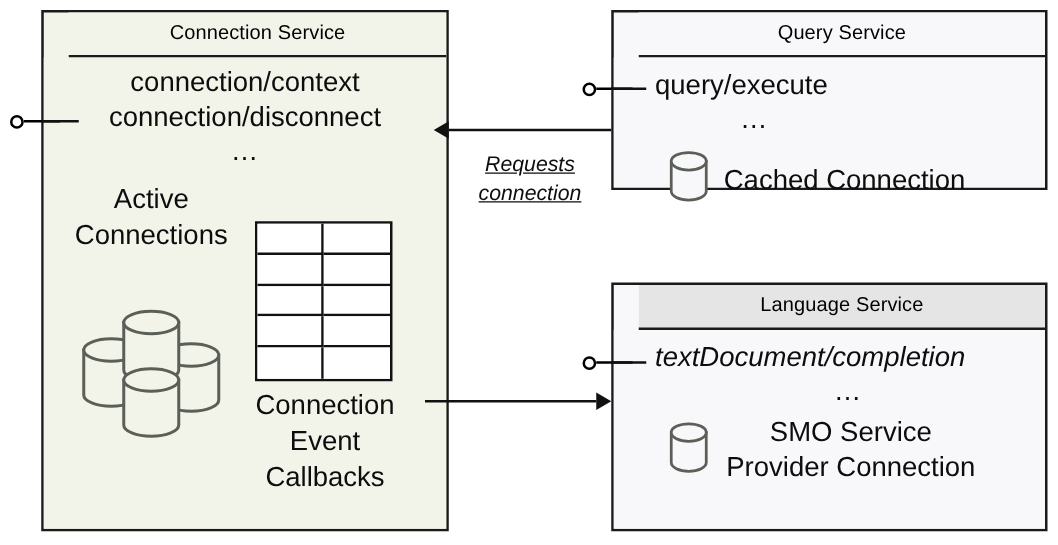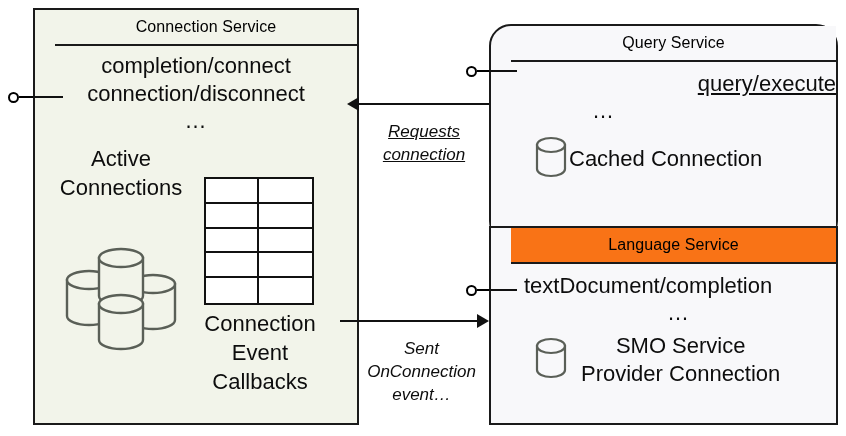--- a/index.html
+++ b/index.html
@@ -57,42 +57,41 @@
   #connection-service .comp-header {
     height: 36px;
     background: #f2f4ea;
   }
   #connection-service .comp-body {
     background: #f2f4ea;
   }
 
   #query-service {
     left: 489px;
-    top: 24px;
+    top: 8px;
     width: 349px;
-    height: 219px;
+    height: 144px;
     background: #f8f8fa;
-    border-radius: 22px;
   }
   #query-service .comp-header {
     height: 36px;
     background: #f8f8fa;
   }
   #query-service .comp-body { background: #f8f8fa; }
 
   #language-service {
     left: 489px;
     top: 226px;
     width: 349px;
     height: 199px;
     background: #f8f8fa;
   }
   #language-service .comp-header {
     height: 36px;
-    background: #f97316;
+    background: #e5e5e5;
   }
   #language-service .comp-body { background: #f8f8fa; }
 
   
   .endpoint-list {
     position: absolute;
     left: 0;
     right: 0;
     text-align: center;
     font-size: 22px;
@@ -201,21 +200,21 @@
 </head>
 <body>
 
 <div id="canvas">
 
   <div class="component" id="connection-service">
     <div class="comp-header">Connection Service</div>
     <div class="comp-body">
 
       <div class="endpoint-list" style="top:6px;">
-        <div class="endpoint-line">completion/connect</div>
+        <div class="endpoint-line">connection/context</div>
         <div class="endpoint-line">connection/disconnect</div>
         <div class="ellipsis-line">…</div>
       </div>
 
       <div class="glyph-caption" style="left:6px; top:98px; width:160px;">
         <div>Active</div>
         <div>Connections</div>
       </div>
 
       <div class="cyl-stack" style="left:22px; top:198px;">
@@ -262,53 +261,53 @@
   <div class="lollipop" style="left:8px; top:89px; width:40px;">
     <div class="ball"></div>
     <div class="stem"></div>
   </div>
   <div class="arrow-line" style="left:33px; top:96px; width:30px;"></div>
 
   <div class="component" id="query-service">
     <div class="comp-header">Query Service</div>
     <div class="comp-body">
 
-      <div class="endpoint-list" style="top:8px; text-align:right; padding-left:33px;text-decoration:underline;">
+      <div class="endpoint-list" style="top:8px; text-align:left; padding-left:33px;">
         <div class="endpoint-line">query/execute</div>
       </div>
       <div class="endpoint-list" style="top:36px; left:0; right:0; text-align:center; padding-right:120px;">
         <div class="ellipsis-line">…</div>
       </div>
 
       <div class="db-inline" style="left:42px; top:72px;">
         <span>
           <svg width="36" height="46" viewBox="0 0 36 46" xmlns="http://www.w3.org/2000/svg">
             <g fill="#f8f8fa" stroke="#5a5f57" stroke-width="2.2">
               <path d="M4,11 L4,35 A14,7 0 0 0 32,35 L32,11 Z"></path>
               <ellipse cx="18" cy="11" rx="14" ry="7"></ellipse>
             </g>
           </svg>
         </span>
-        <span class="db-label" style="text-align:center;">Cached Connection</span>
+        <span class="db-label" style="margin-left:10px;text-align:center;">Cached Connection</span>
       </div>
 
     </div>
   </div>
 
   <div class="lollipop" style="left:466px; top:63px; width:40px;">
     <div class="ball"></div>
     <div class="stem"></div>
   </div>
   <div class="arrow-line" style="left:489px; top:70px; width:28px;"></div>
 
   <div class="component" id="language-service">
     <div class="comp-header">Language Service</div>
     <div class="comp-body">
 
-      <div class="endpoint-list" style="top:8px; text-align:left; padding-left:33px;">
+      <div class="endpoint-list" style="top:8px; text-align:left; padding-left:33px;font-style:italic;">
         <div class="endpoint-line">textDocument/completion</div>
       </div>
       <div class="endpoint-list" style="top:36px; left:0; right:0; text-align:center; padding-left:30px;">
         <div class="ellipsis-line">…</div>
       </div>
 
       <div class="db-inline" style="left:42px; top:68px;">
         <span>
           <svg width="36" height="46" viewBox="0 0 36 46" xmlns="http://www.w3.org/2000/svg">
             <g fill="#f8f8fa" stroke="#5a5f57" stroke-width="2.2">
@@ -334,19 +333,14 @@
 
   <div class="arrow-line" style="left:359px; top:103px; width:130px;"></div>
   <div class="arrow-head left" style="left:347px; top:97px;"></div>
   <div class="arrow-label" style="left:359px; top:120px; width:130px;text-decoration:underline;">
     <div>Requests</div>
     <div>connection</div>
   </div>
 
   <div class="arrow-line" style="left:340px; top:320px; width:137px;"></div>
   <div class="arrow-head right" style="left:477px; top:314px;"></div>
-  <div class="arrow-label" style="left:354px; top:337px; width:135px;">
-    <div>Sent</div>
-    <div>OnConnection</div>
-    <div>event…</div>
-  </div>
 
 </div>
 
 </body></html>

